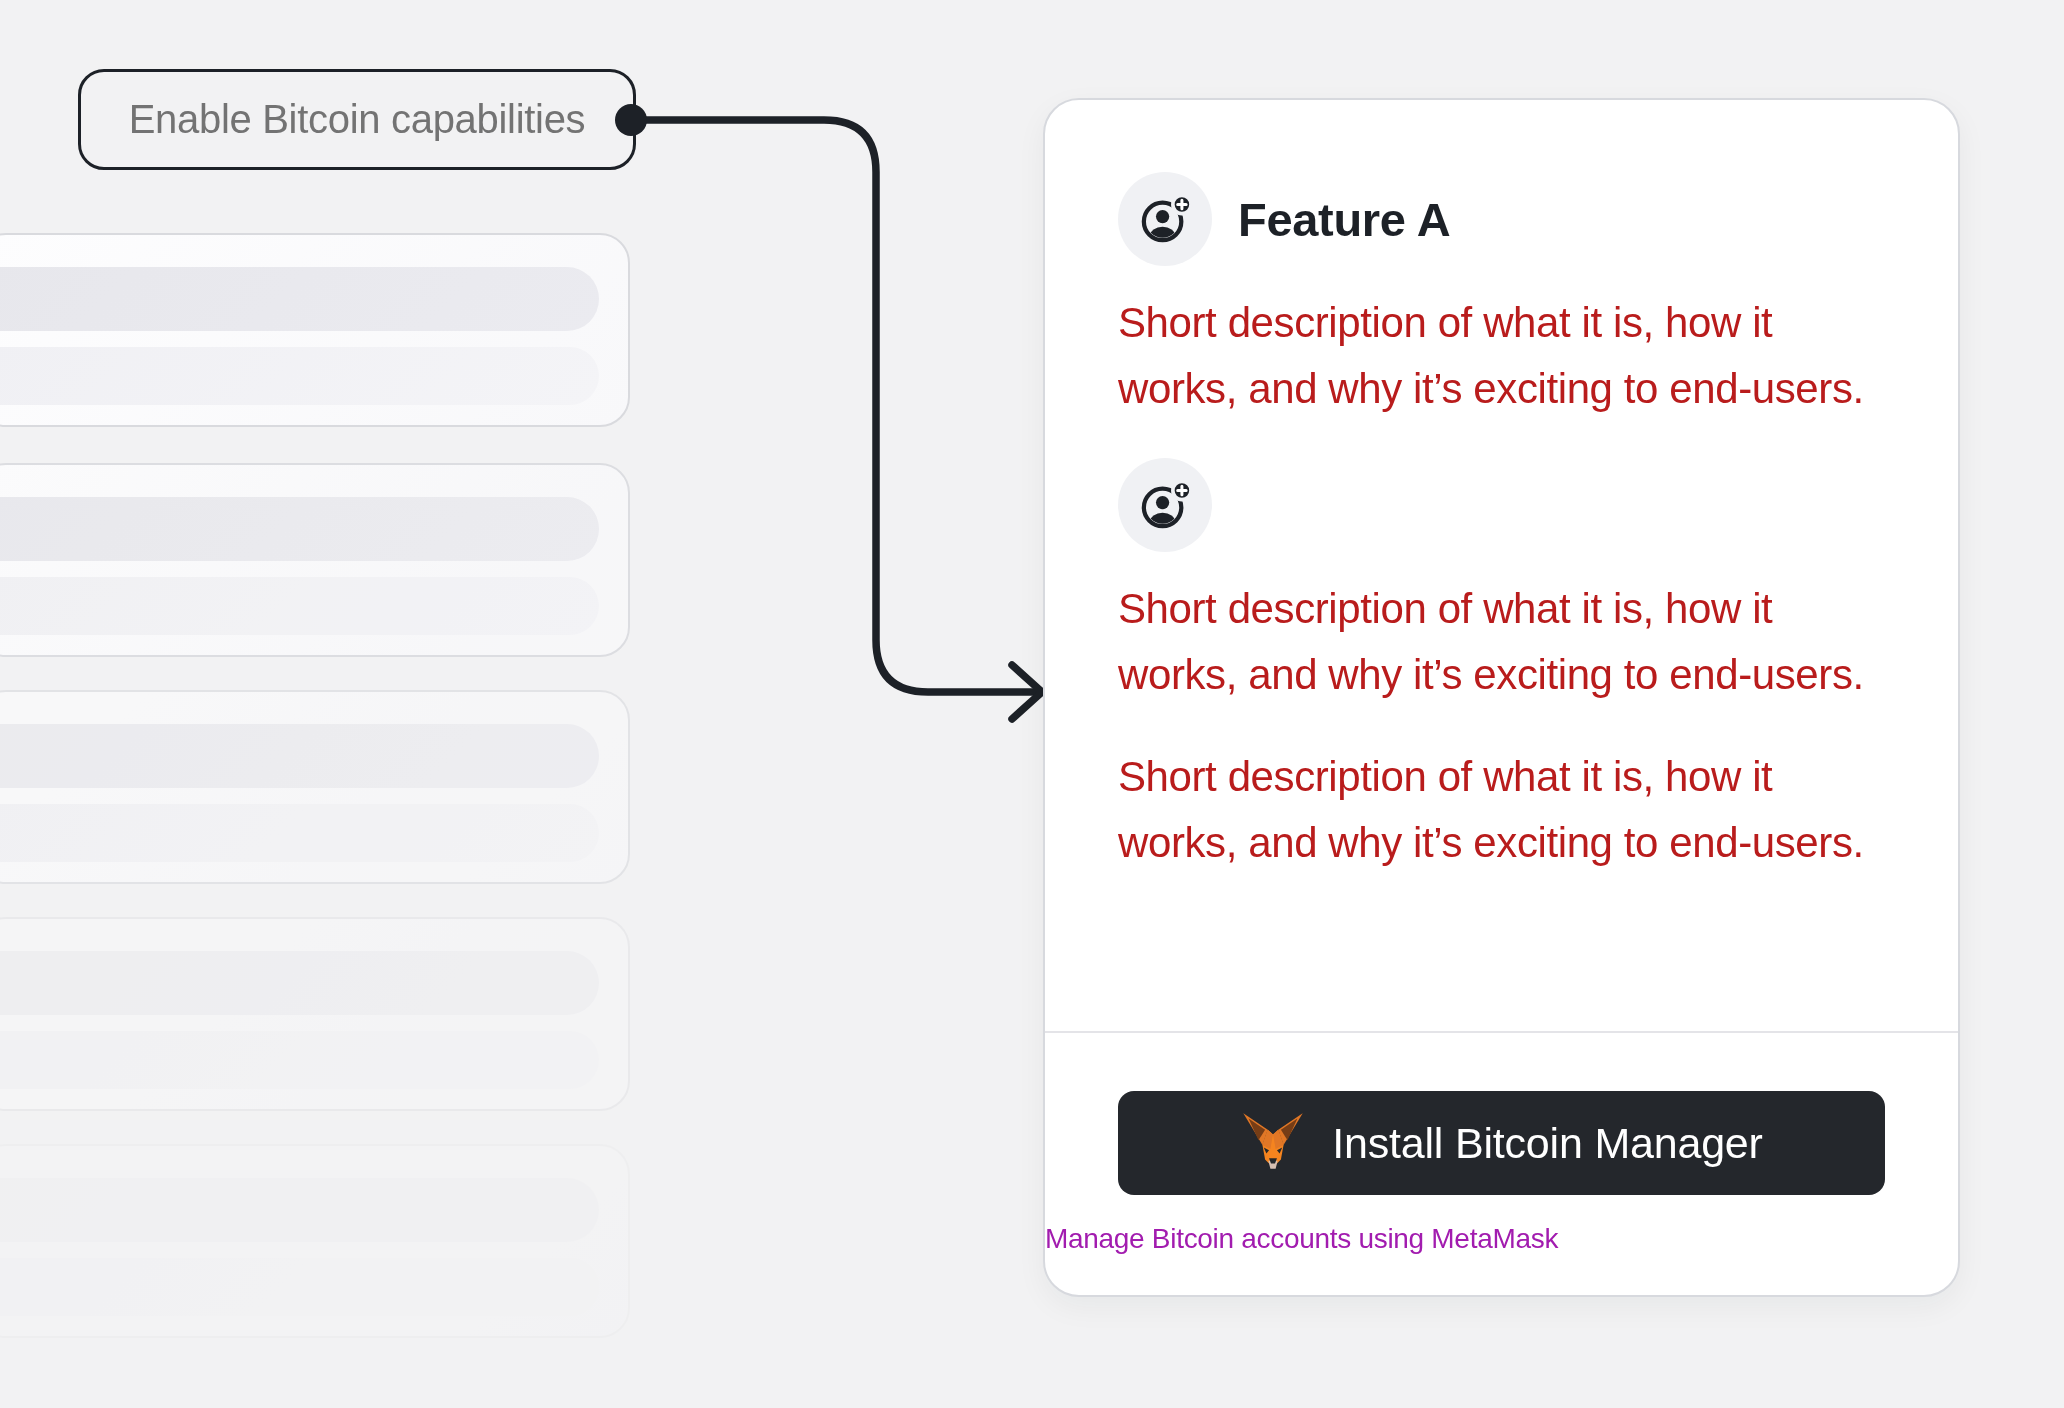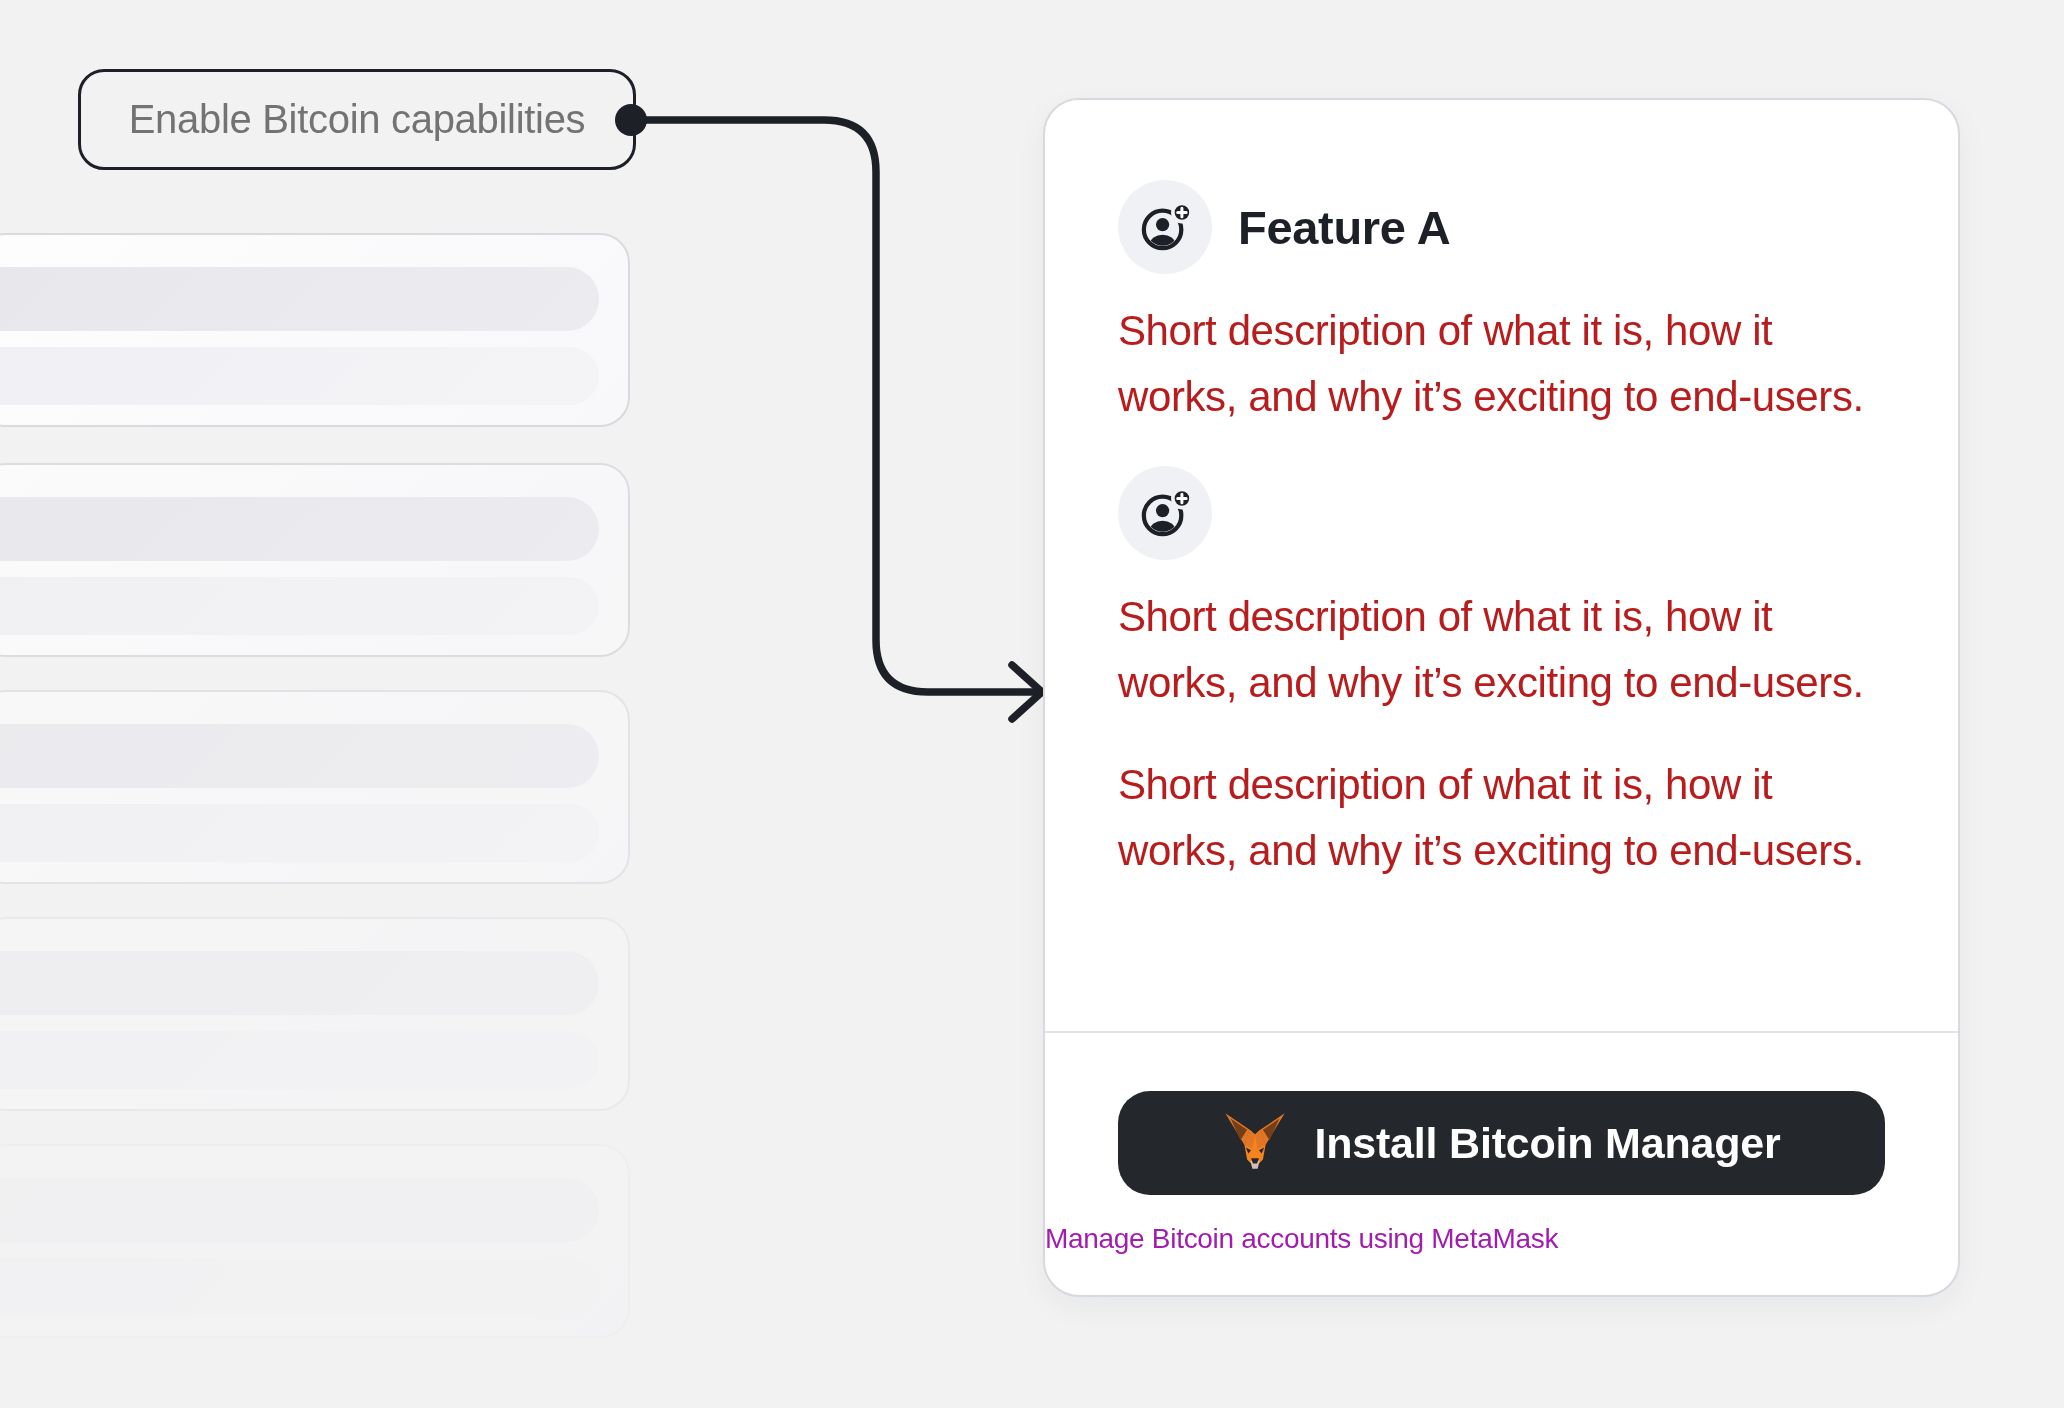--- a/index.html
+++ b/index.html
@@ -44,44 +44,44 @@
   .skeleton-pill.p1{top:32px; height:64px; background:linear-gradient(135deg,#e7e7ec 0%,#ebebf0 100%);}
   .skeleton-pill.p2{top:112px; height:58px; background:linear-gradient(135deg,#f0f0f4 0%,#f4f4f7 100%);}
   
   .feature-panel{
     position:absolute; left:1043px; top:98px; width:917px; height:1199px;
     box-sizing:border-box; background:#ffffff;
     border:2px solid #d7d9de; border-radius:36px;
     box-shadow:0 10px 30px rgba(29,33,39,0.05);
     z-index:3;
   }
-  .features{position:absolute; left:73px; top:80px; width:774px;}
+  .features{position:absolute; left:73px; top:72px; width:774px;}
   .feature-item{margin-bottom:36px;}
   .feature-header{display:flex; align-items:center; gap:26px; height:94px;}
   .feature-icon-circle{
     width:94px; height:94px; border-radius:50%; background:#f0f1f4;
     display:flex; align-items:center; justify-content:center; flex:0 0 auto;
   }
   .feature-title{font-size:47px; font-weight:700; color:#1d2127; letter-spacing:-0.3px;}
   .feature-desc{
     margin-top:24px; font-size:42px; line-height:66px; color:#b91c1c;
     letter-spacing:-0.4px; white-space:pre;
   }
   
   .panel-footer{
     position:absolute; left:0; right:0; top:931px; bottom:0;
     border-top:2px solid #e4e4e8;
     border-radius:0 0 36px 36px;
   }
   .install-button{
     position:absolute; left:73px; top:58px; width:767px; height:104px;
-    border:none; border-radius:32px; background:#24272c; color:#ffffff;
+    border:none; border-radius:16px; background:#24272c; color:#ffffff;
     display:flex; align-items:center; justify-content:center; gap:26px;
     font-family:"Liberation Sans", sans-serif;
-    font-size:43px; font-weight:700; letter-spacing:-0.2px; cursor:pointer;
+    font-size:43px; font-weight:400; letter-spacing:-0.2px; cursor:pointer;
   }
   .footer-caption{
     position:absolute; left:0; top:190px; width:100%; text-align:left;
     font-size:28px; color:#a21caf; letter-spacing:-0.3px;
   }
   .icon-svg{display:block;}
 </style>
 </head>
 <body>
 

